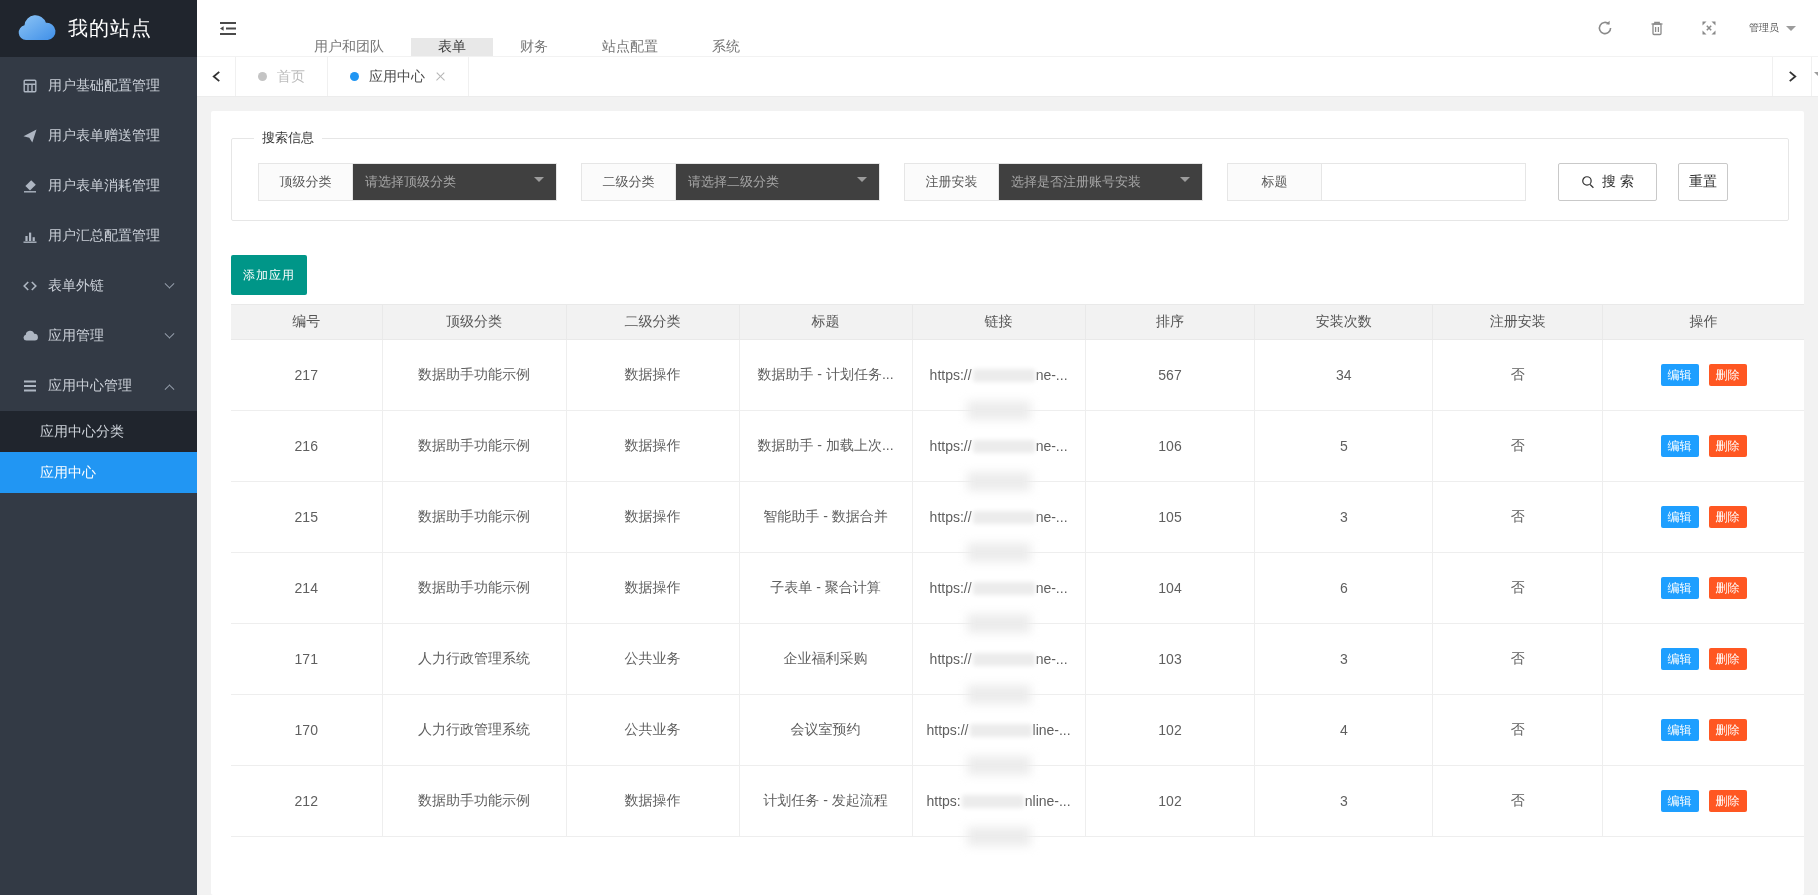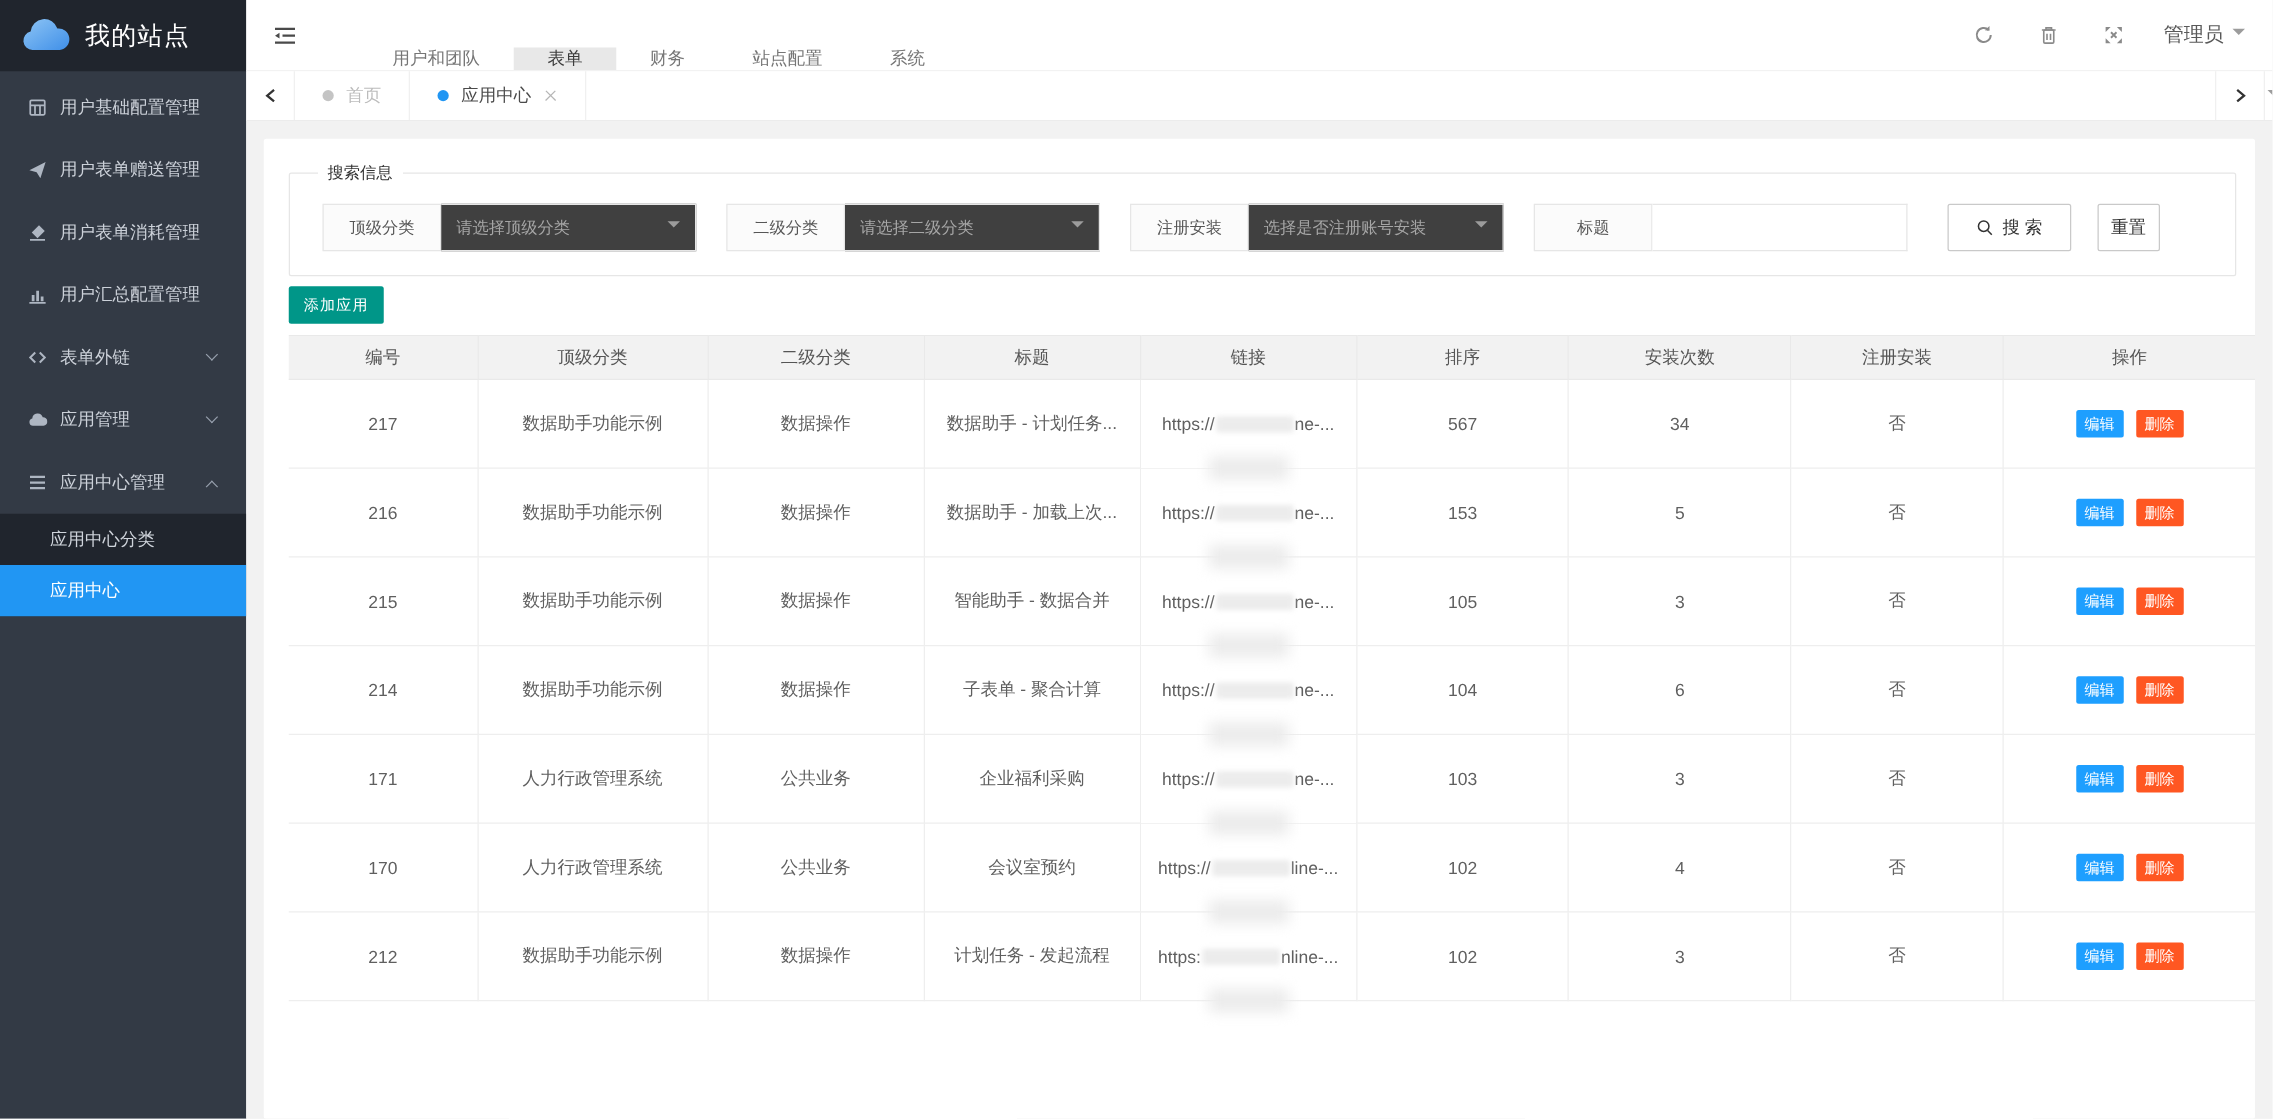--- a/index.html
+++ b/index.html
@@ -26,21 +26,21 @@
   .main { flex:1; display:flex; flex-direction:column; min-width:0; }
 
   .topnav { height:57px; background:#fff; display:flex; align-items:stretch; border-bottom:1px solid #f2f2f2; }
   .collapse-btn { width:62px; display:flex; align-items:center; justify-content:center; color:#4a4a4a; cursor:pointer; }
   .nav-tabs { display:flex; align-items:flex-end; margin-left:28px; }
   .nav-item { display:flex; align-items:center; padding:0 27px; font-size:14px; color:#767676; cursor:pointer; white-space:nowrap; }
   .nav-item.active { background:#e8e8e8; color:#3d3d3d; }
   .nav-right { margin-left:auto; display:flex; align-items:center; padding-right:22px; }
   .nav-tool { width:52px; display:flex; justify-content:center; color:#8a8a8a; cursor:pointer; }
   .nav-tool svg { width:16px; height:16px; }
-  .admin { display:flex; align-items:flex-start; margin-left:14px; font-size:16px; color:#595959; cursor:pointer; }
+  .admin { display:flex; align-items:flex-start; margin-left:14px; font-size:10px; color:#595959; cursor:pointer; }
   .caret { width:0; height:0; border:5px solid transparent; border-top-color:#9c9c9c; margin:5px 0 0 7px; }
 
   .tabbar { height:40px; background:#fff; display:flex; align-items:stretch; border-bottom:1px solid #ececec; }
   .tb-arrow { width:39px; display:flex; align-items:center; justify-content:center; border-right:1px solid #f0f0f0; color:#333; cursor:pointer; }
   .tb-arrow.right { border-right:none; border-left:1px solid #f0f0f0; margin-left:auto; }
   .tb-arrow svg { width:11px; height:11px; }
   .page-tab { display:flex; align-items:center; padding:0 22px; border-right:1px solid #f0f0f0; font-size:14px; cursor:pointer; }
   .dot { width:9px; height:9px; border-radius:50%; background:#c4c4c4; margin-right:10px; }
   .page-tab .t-label { color:#bcbcbc; }
   .page-tab.active .t-label { color:#4a4a4a; }
@@ -60,21 +60,21 @@
   .fgroup { display:flex; height:38px; margin-right:24px; }
   .fgroup .flabel { width:95px; background:#fbfbfb; border:1px solid #e6e6e6; display:flex; align-items:center; justify-content:center; font-size:13px; color:#565656; white-space:nowrap; }
   .fgroup .fselect { width:204px; background:#404040; border:1px solid #e6e6e6; border-left:none; display:flex; align-items:center; padding:0 12px; font-size:13px; color:#a6a6a6; cursor:pointer; }
   .fgroup .fselect .ph { flex:1; white-space:nowrap; overflow:hidden; }
   .fgroup input.ftext { width:204px; border:1px solid #e6e6e6; border-left:none; padding:0 12px; font-size:13px; color:#333; outline:none; }
   .btn-search { height:38px; margin-left:8px; display:flex; align-items:center; gap:7px; background:#fff; border:1px solid #c9c9c9; border-radius:2px; padding:0 22px; font-size:14px; color:#333; cursor:pointer; }
   .btn-search svg { width:14px; height:14px; color:#333; }
   .btn-reset { height:38px; margin-left:21px; background:#fff; border:1px solid #c9c9c9; border-radius:2px; padding:0 10px; font-size:14px; color:#333; cursor:pointer; }
 
   
-  .btn-add { margin-top:8px; height:30px; background:#009688; color:#fff; border:none; border-radius:2px; padding:0 12px; font-size:12px; letter-spacing:1px; cursor:pointer; display:inline-block; }
+  .btn-add { margin-top:34px; height:40px; background:#009688; color:#fff; border:none; border-radius:2px; padding:0 12px; font-size:12px; letter-spacing:1px; cursor:pointer; display:inline-block; }
   table.app-table { width:100%; border-collapse:collapse; margin-top:9px; table-layout:fixed; }
   .app-table th { height:35px; background:#f2f2f2; font-weight:normal; font-size:14px; color:#555; border:1px solid #e9e9e9; border-left:none; }
   .app-table th:last-child { border-right:none; }
   .app-table td { height:71px; font-size:14px; color:#5f5f5f; text-align:center; border-bottom:1px solid #eee; border-right:1px solid #eee; background:#fff; }
   .app-table td:last-child { border-right:none; }
   .link-cell { position:relative; }
   .blurbox { display:inline-block; width:62px; height:13px; background:#ececec; border-radius:2px; vertical-align:-2px; margin:0 1px; filter:blur(2px); }
   .smudge { position:absolute; left:50%; bottom:-10px; transform:translateX(-50%); width:64px; height:19px; background:#ececec; filter:blur(5px); z-index:2; }
   .btn-edit,.btn-del { border:none; border-radius:2px; color:#fff; font-size:12px; height:22px; padding:0 7px; cursor:pointer; }
   .btn-edit { background:#1e9fff; margin-right:10px; }
@@ -332,21 +332,21 @@
               <td>34</td>
               <td>否</td>
               <td><button class="btn-edit">编辑</button><button class="btn-del">删除</button></td>
             </tr>
             <tr>
               <td>216</td>
               <td>数据助手功能示例</td>
               <td>数据操作</td>
               <td>数据助手 - 加载上次...</td>
               <td class="link-cell"><span>https://</span><span class="blurbox"></span><span>ne-...</span><span class="smudge"></span></td>
-              <td>153</td>
+              <td>106</td>
               <td>5</td>
               <td>否</td>
               <td><button class="btn-edit">编辑</button><button class="btn-del">删除</button></td>
             </tr>
             <tr>
               <td>215</td>
               <td>数据助手功能示例</td>
               <td>数据操作</td>
               <td>智能助手 - 数据合并</td>
               <td class="link-cell"><span>https://</span><span class="blurbox"></span><span>ne-...</span><span class="smudge"></span></td>

